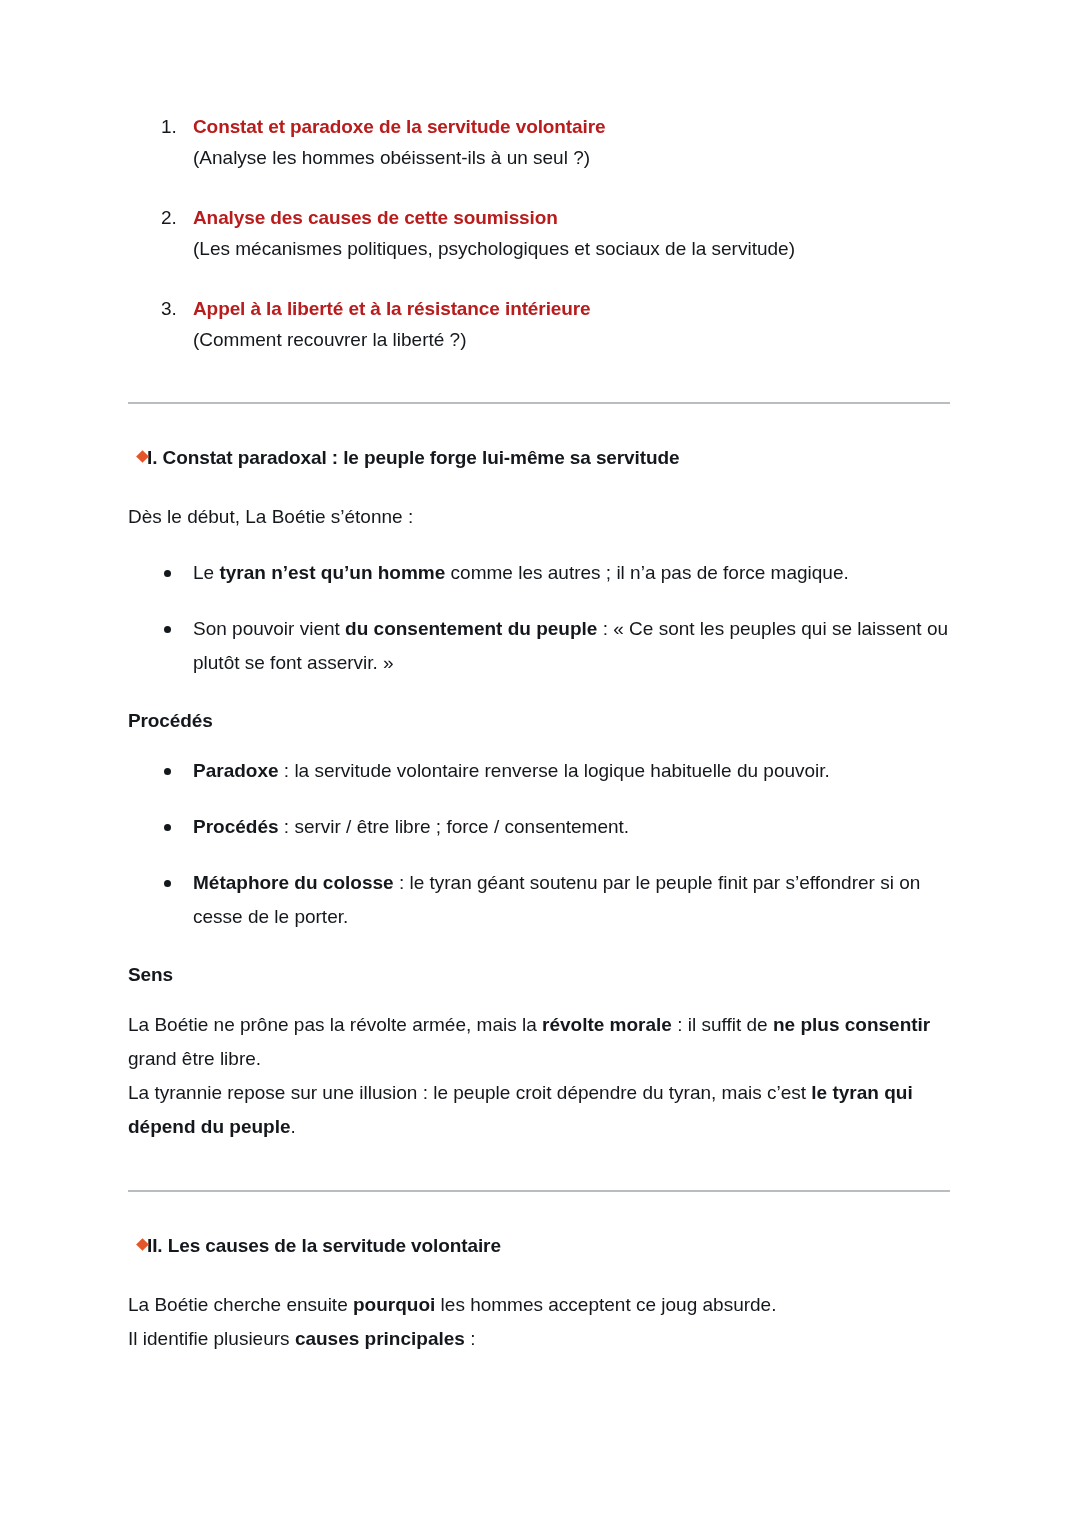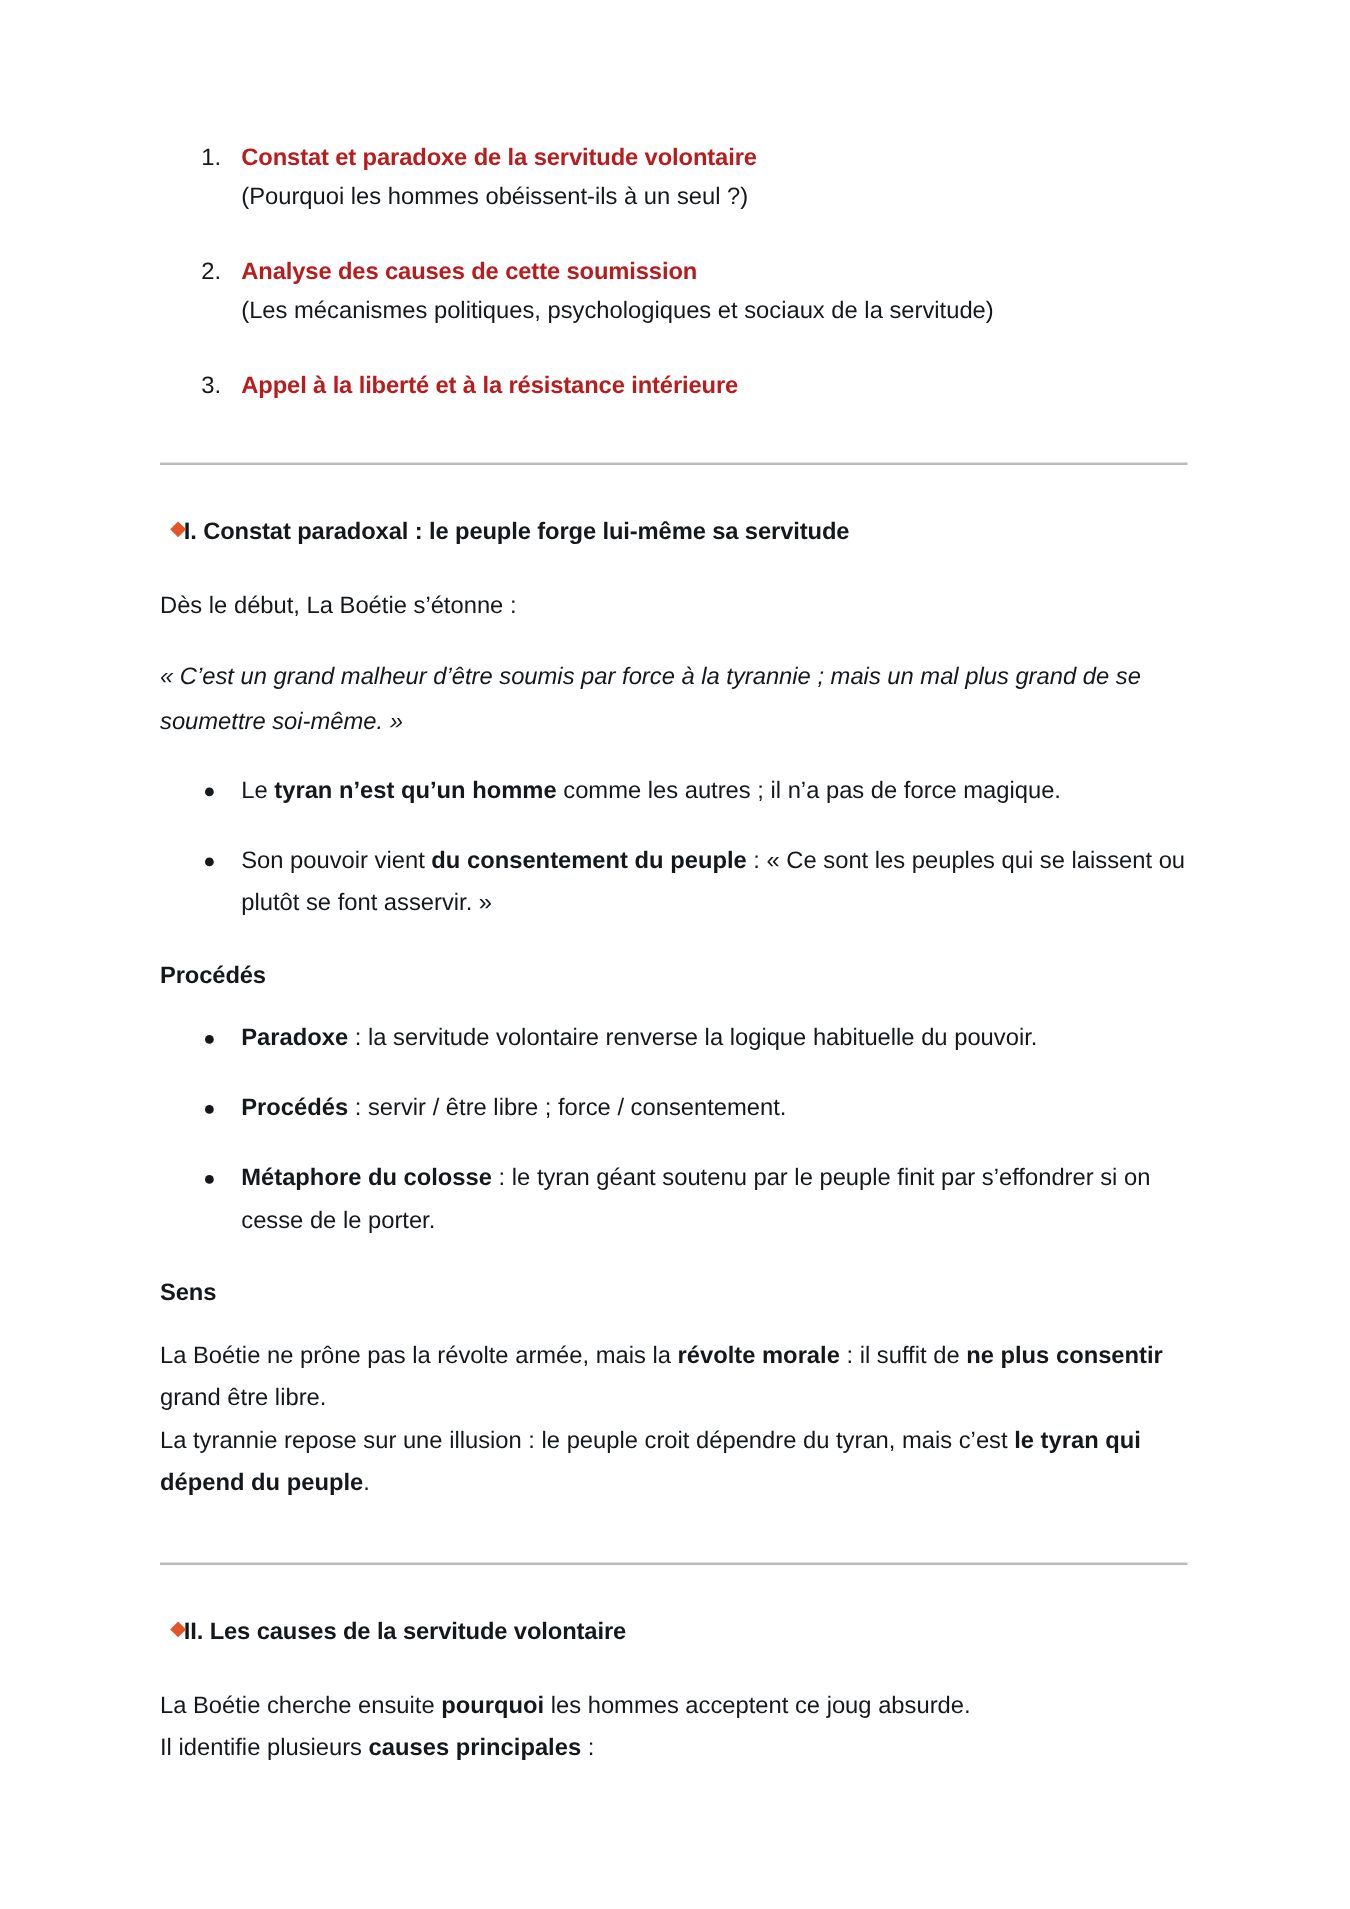--- a/index.html
+++ b/index.html
@@ -145,43 +145,43 @@
 </style>
 </head>
 <body>
 
 <div class="page">
 
   <ol class="plan">
     <li>
       <span class="plan-num">1.</span>
       <span class="plan-title">Constat et paradoxe de la servitude volontaire</span>
-      <span class="plan-sub">(Pourquoi les hommes obéissent-ils à un seul ?)</span>
+      <span class="plan-sub">(Analyse les hommes obéissent-ils à un seul ?)</span>
     </li>
     <li>
       <span class="plan-num">2.</span>
       <span class="plan-title">Analyse des causes de cette soumission</span>
       <span class="plan-sub">(Les mécanismes politiques, psychologiques et sociaux de la servitude)</span>
     </li>
     <li>
       <span class="plan-num">3.</span>
       <span class="plan-title">Appel à la liberté et à la résistance intérieure</span>
+      <span class="plan-sub">(Comment recouvrer la liberté ?)</span>
     </li>
   </ol>
 
   <hr class="divider">
 
   <div class="sec-head">
     <span class="diamond"></span>
     <span class="sec-head-label">I. Constat paradoxal : le peuple forge lui-même sa servitude</span>
   </div>
 
   <p class="body">Dès le début, La Boétie s’étonne :</p>
 
-  <p class="quote">« C’est un grand malheur d’être soumis par force à la tyrannie ; mais un mal plus grand de se soumettre soi-même. »</p>
 
 
   <ul class="bullets">
     <li>
       <span class="dot"></span><span>Le </span><b>tyran n’est qu’un homme</b><span> comme les autres ; il n’a pas de force magique.</span>
     </li>
     <li>
       <span class="dot"></span><span>Son pouvoir vient </span><b>du consentement du peuple</b><span> : « Ce sont les peuples qui se laissent ou plutôt se font asservir. »</span>
     </li>
   </ul>

